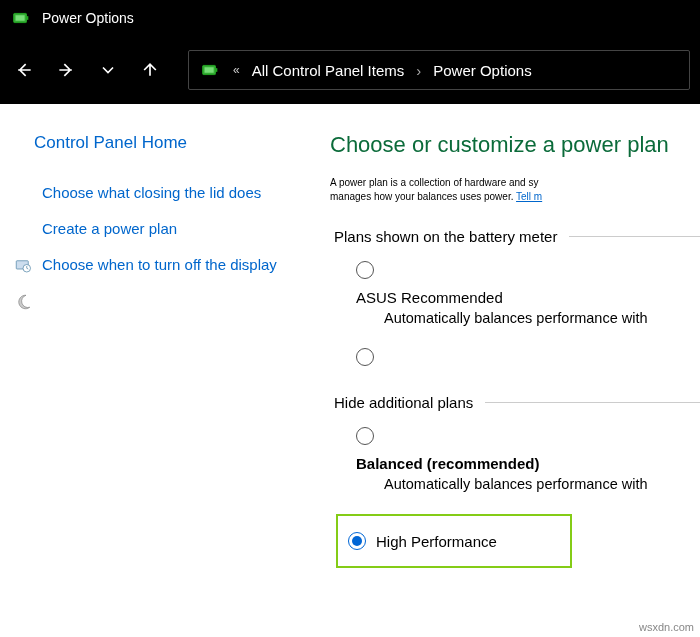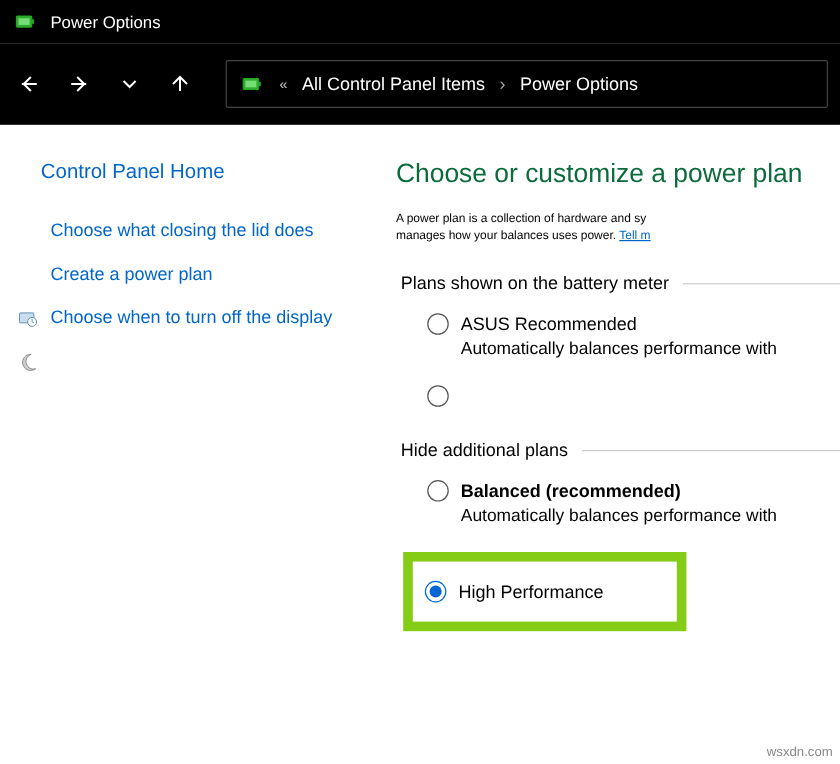--- a/index.html
+++ b/index.html
@@ -122,23 +122,24 @@
     align-items: center;
     gap: 12px;
   }
   .group-label .line {
     flex: 1;
     height: 1px;
     background: #ccc;
   }
   .radio-row {
     display: flex;
-    align-items: flex-end;
+    align-items: flex-start;
     gap: 10px;
     margin-left: 26px;
+    flex-direction: column;
   }
   .radio {
     width: 18px; height: 18px; border-radius: 50%;
     border: 1.5px solid #555;
     display: inline-flex; align-items: center; justify-content: center;
     flex-shrink: 0;
   }
   .radio.checked { border-color: #0066d6; }
   .radio.checked::after {
     content: ""; width: 10px; height: 10px; border-radius: 50%; background: #0066d6;
@@ -148,21 +149,21 @@
   .plan-desc {
     margin-left: 54px;
     font-size: 14.5px;
     color: #000;
     margin-top: 4px;
     margin-bottom: 22px;
     white-space: nowrap;
     overflow: hidden;
   }
   .highlight-box {
-    border: 8px solid #84cc16;
+    border: 2px solid #84cc16;
     padding: 16px 20px 16px 10px;
     margin-left: 6px;
     margin-top: 10px;
     width: 236px;
     display: flex;
     align-items: center;
     gap: 10px;
   }
   .watermark {
     position: absolute;

